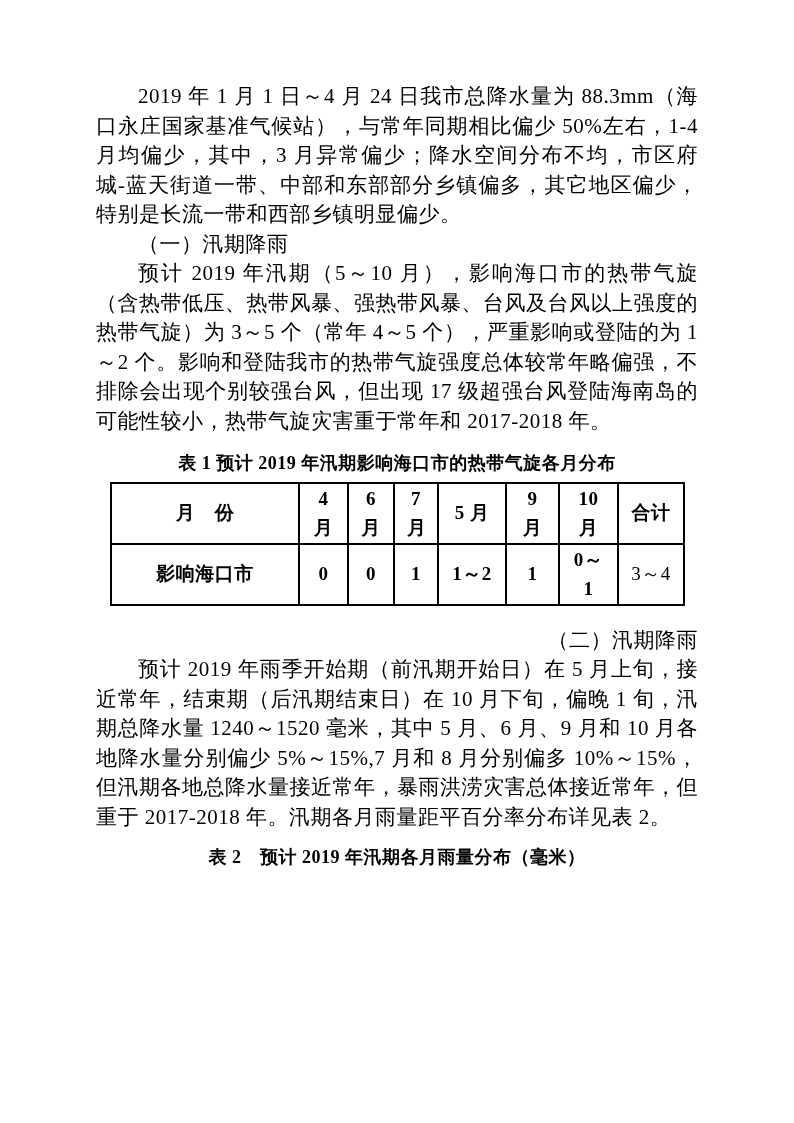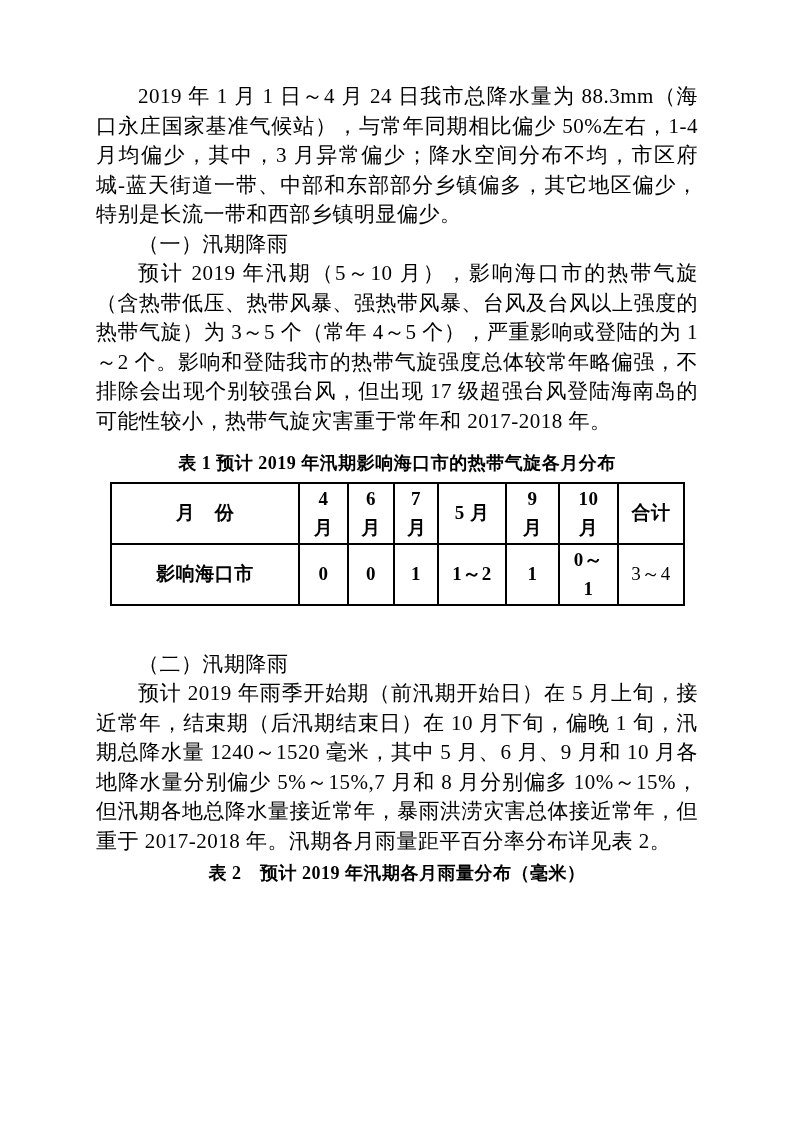--- a/index.html
+++ b/index.html
@@ -32,22 +32,22 @@
   .sub-heading {
     text-indent: 2em;
   }
   .table-caption {
     text-align: center;
     font-weight: bold;
     font-size: 18px;
     letter-spacing: 0.5px;
   }
   .caption-1 { margin-top: 13px; }
-  .caption-2 { margin-top: 3px; }
-  .sub-heading-2 { margin-top: 44px; }
+  .caption-2 { margin-top: 11px; }
+  .sub-heading-2 { margin-top: 20px; text-align: right; }
   table.cyclone-table {
     border-collapse: collapse;
     table-layout: fixed;
     margin-top: 3px;
     margin-left: 14px;
     width: 574px;
   }
   table.cyclone-table td {
     border: 2px solid #000000;
     text-align: center;

